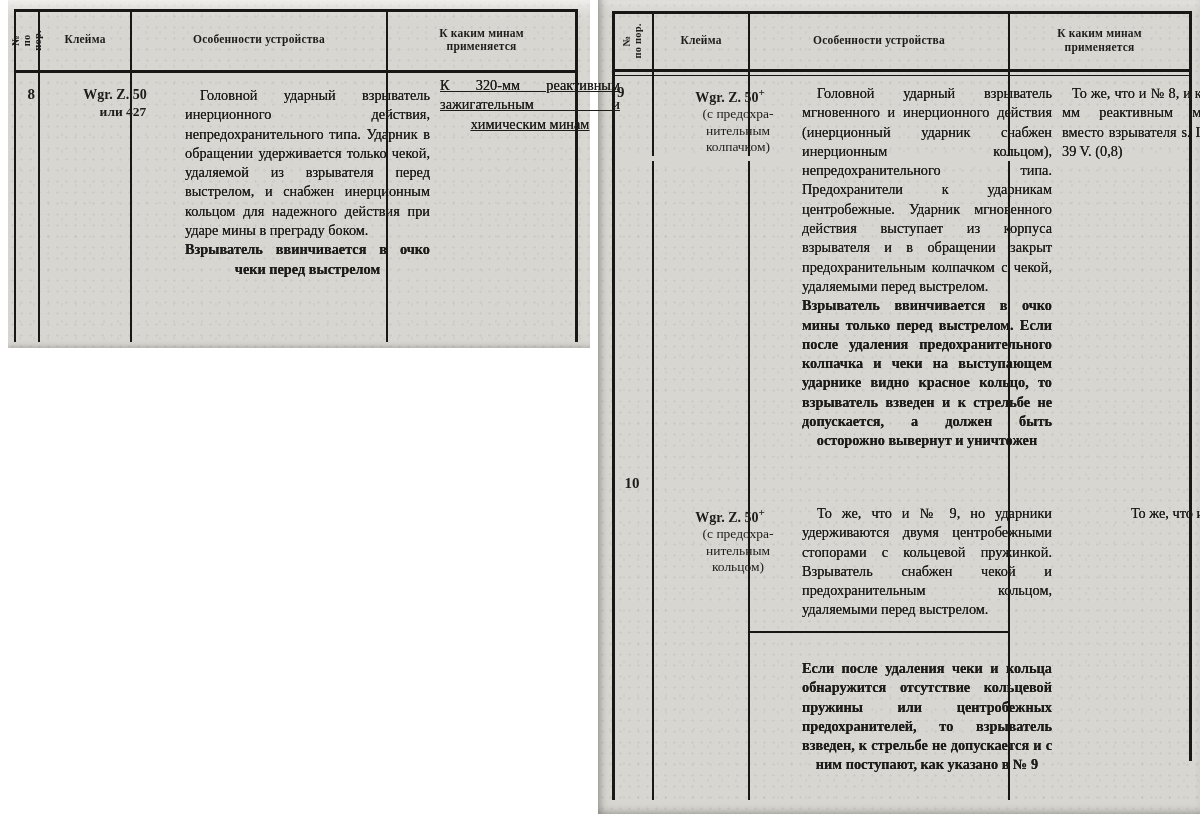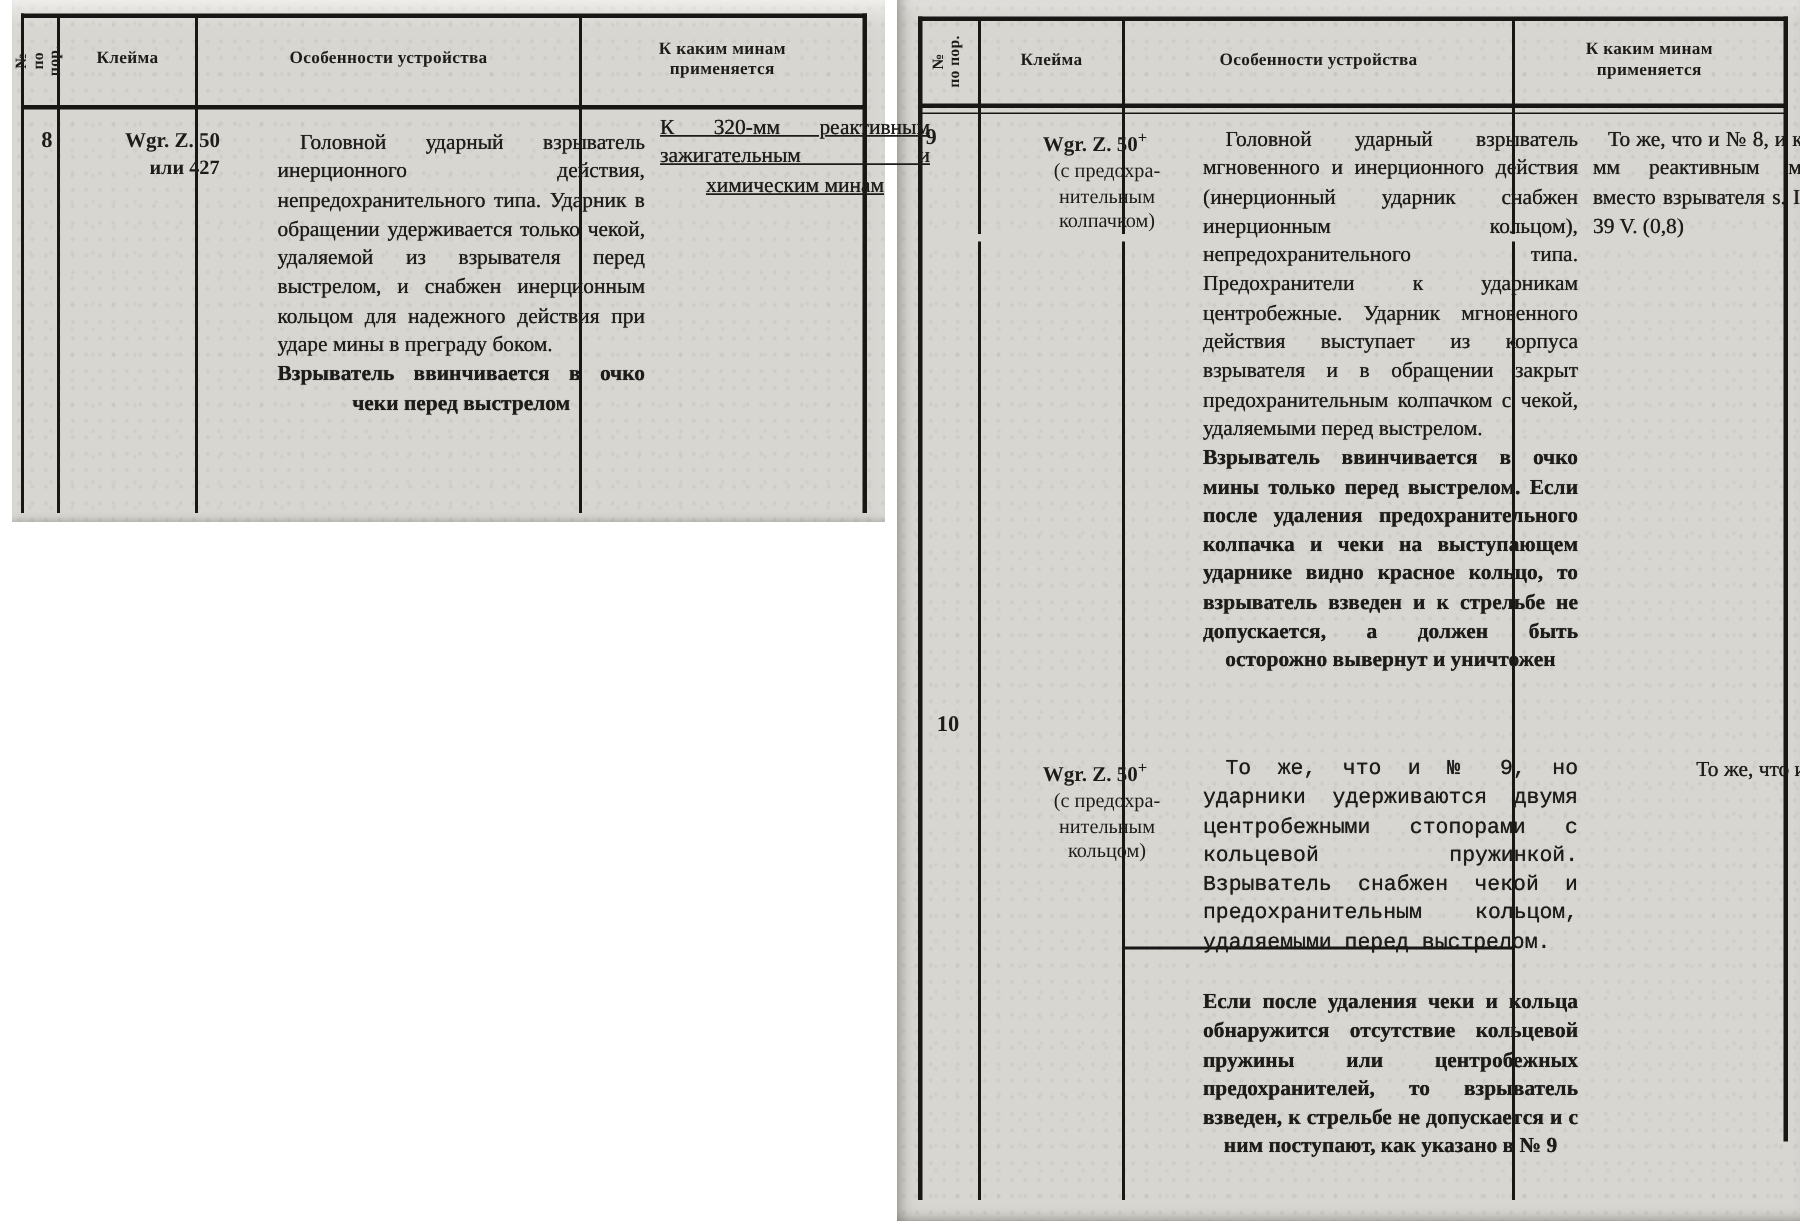--- a/index.html
+++ b/index.html
@@ -113,15 +113,15 @@
 </div>
 <div class="txt body-txt" style="left:1014px;top:84px;width:170px;text-indent:10px;">То же, что и № 8, и к 280-мм реактивным минам вместо взрывателя s. Igr. Z. 39 V. (0,8)</div>
 
 <div class="txt num" style="left:614px;top:475px;width:36px;text-align:center;">10</div>
 <div class="txt kleima" style="left:654px;top:504px;width:92px;">
   <span>Wgr. Z. 50</span><sup>+</sup>
   <div class="kleima-note">(с предохра-
 нительным
 кольцом)</div>
 </div>
-<div class="txt body-txt indent" style="left:754px;top:504px;width:250px;font-family:Liberation Mono, monospace;">То же, что и № 9, но ударники удерживаются двумя центробежными стопорами с кольцевой пружинкой. Взрыватель снабжен чекой и предохранительным кольцом, удаляемыми перед выстрелом.</div>
+<div class="txt body-txt indent" style="left:754px;top:504px;width:250px;">То же, что и № 9, но ударники удерживаются двумя центробежными стопорами с кольцевой пружинкой. Взрыватель снабжен чекой и предохранительным кольцом, удаляемыми перед выстрелом.</div>
 <div class="txt body-txt boldpara" style="left:754px;top:659px;width:250px;">Если после удаления чеки и кольца обнаружится отсутствие кольцевой пружины или центробежных предохранителей, то взрыватель взведен, к стрельбе не допускается и с ним поступают, как указано в № 9</div>
 <div class="txt body-txt" style="left:1014px;top:504px;width:170px;text-align:right;">То же, что и № 9</div>
 
 </body></html>

